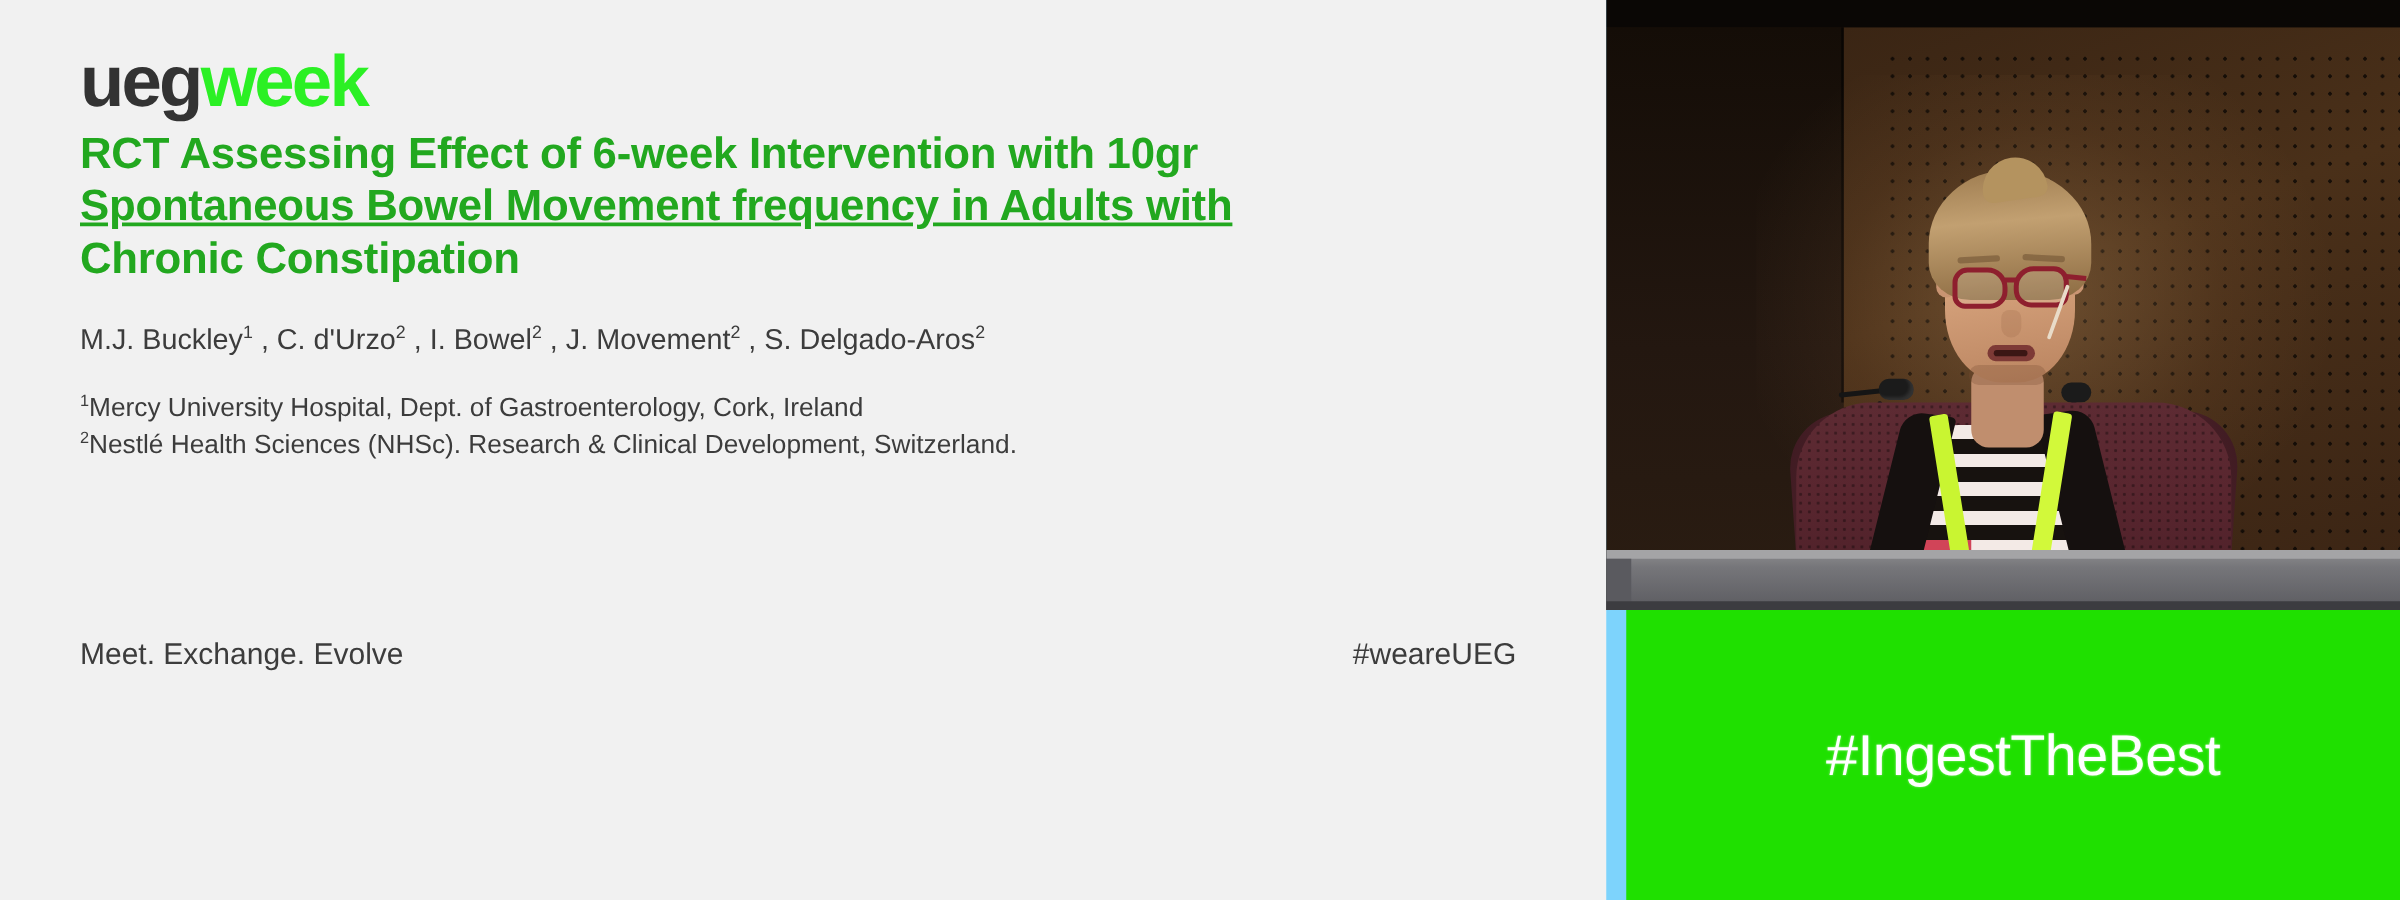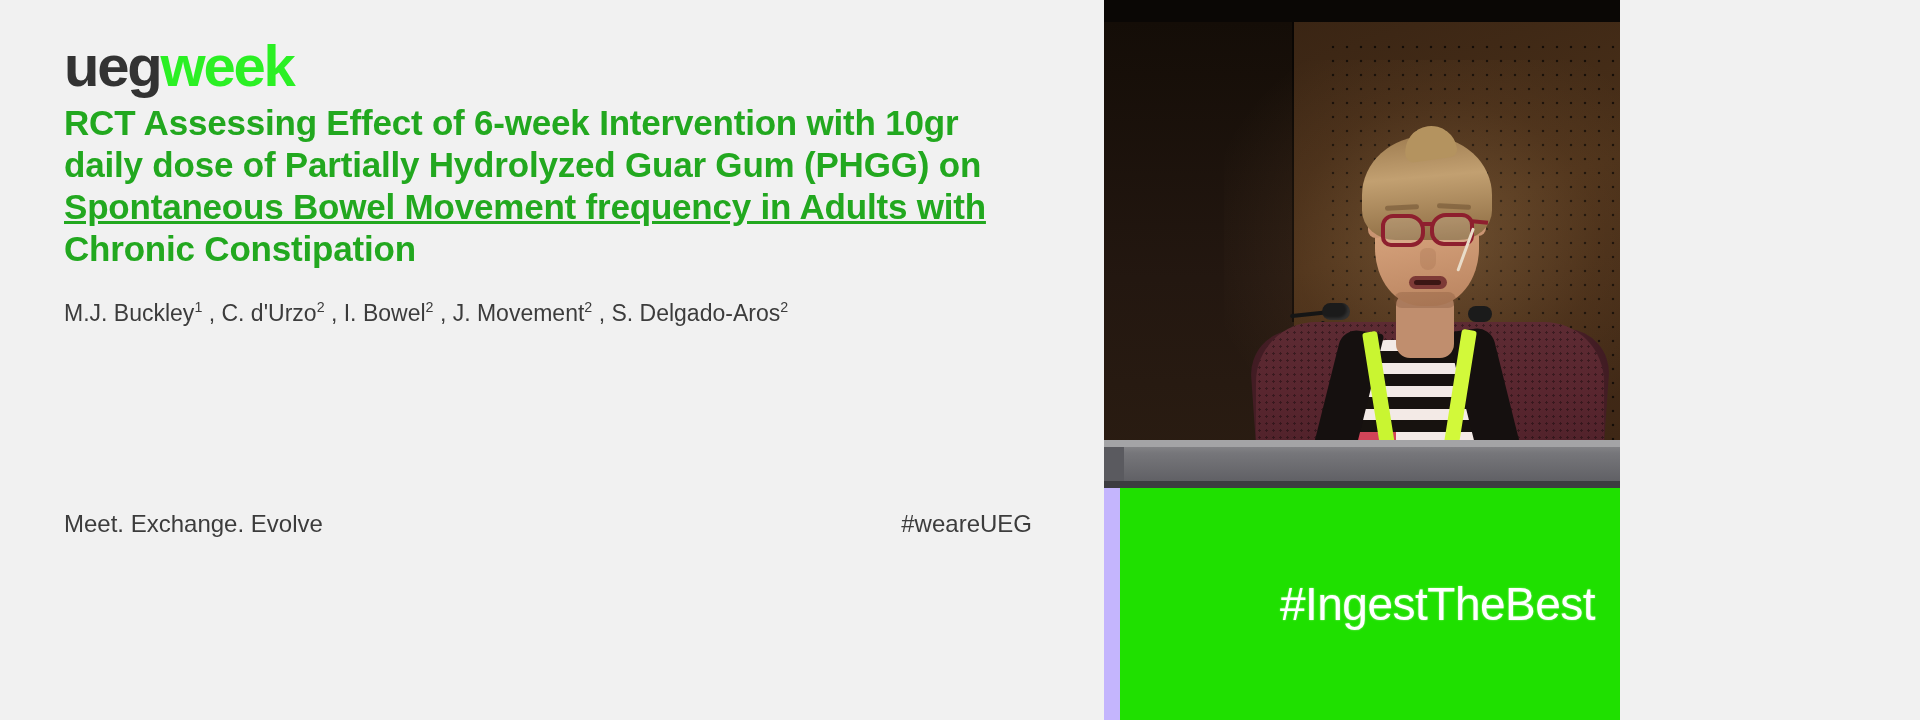--- a/index.html
+++ b/index.html
@@ -9,23 +9,23 @@
   body {
     width: 1920px;
     height: 720px;
     overflow: hidden;
     background: #f1f1f1;
     font-family: "Liberation Sans", sans-serif;
   }
 
   .slide {
     position: relative;
-    width: 1620px;
+    width: 1920px;
     height: 720px;
-    background: #c4b5fd;
+    background: #7dd3fc;
     display: flex;
   }
 
   
   .slide-pane {
     position: relative;
     width: 1285px;
     height: 720px;
     background: #f1f1f1;
     box-sizing: border-box;
@@ -466,29 +466,32 @@
 <body>
 
 <div class="slide">
 
   <div class="slide-pane">
 
     <div class="logo"><span class="logo-ueg">ueg</span><span class="logo-week">week</span></div>
 
     <div class="title">
       <span style="display: block;">RCT Assessing Effect of 6-week Intervention with 10gr</span>
-      <span style="display: block;">daily dose of Partially Hydrolyzed Guar Gum (PHGG) on</span>
       <span style="display: block; text-decoration: underline;">Spontaneous Bowel Movement frequency in Adults with</span>
       <span style="display: block;">Chronic Constipation</span>
     </div>
 
     <div class="authors">
       <span><span>M.J. Buckley</span><sup>1</sup></span><span> , </span><span><span>C. d'Urzo</span><sup>2</sup></span><span> , </span><span><span>I. Bowel</span><sup>2</sup></span><span> , </span><span><span>J. Movement</span><sup>2</sup></span><span> , </span><span><span>S. Delgado-Aros</span><sup>2</sup></span>
     </div>
 
+    <div class="affiliations">
+      <div class="affil-line"><sup>1</sup><span>Mercy University Hospital, Dept. of Gastroenterology, Cork, Ireland</span></div>
+      <div class="affil-line"><sup>2</sup><span>Nestlé Health Sciences (NHSc). Research &amp; Clinical Development, Switzerland.</span></div>
+    </div>
 
     <div class="slide-footer">
       <div class="footer-tagline">Meet. Exchange. Evolve</div>
       <div class="footer-hashtag">#weareUEG</div>
     </div>
 
   </div>
 
   <div class="media-pane">
 

